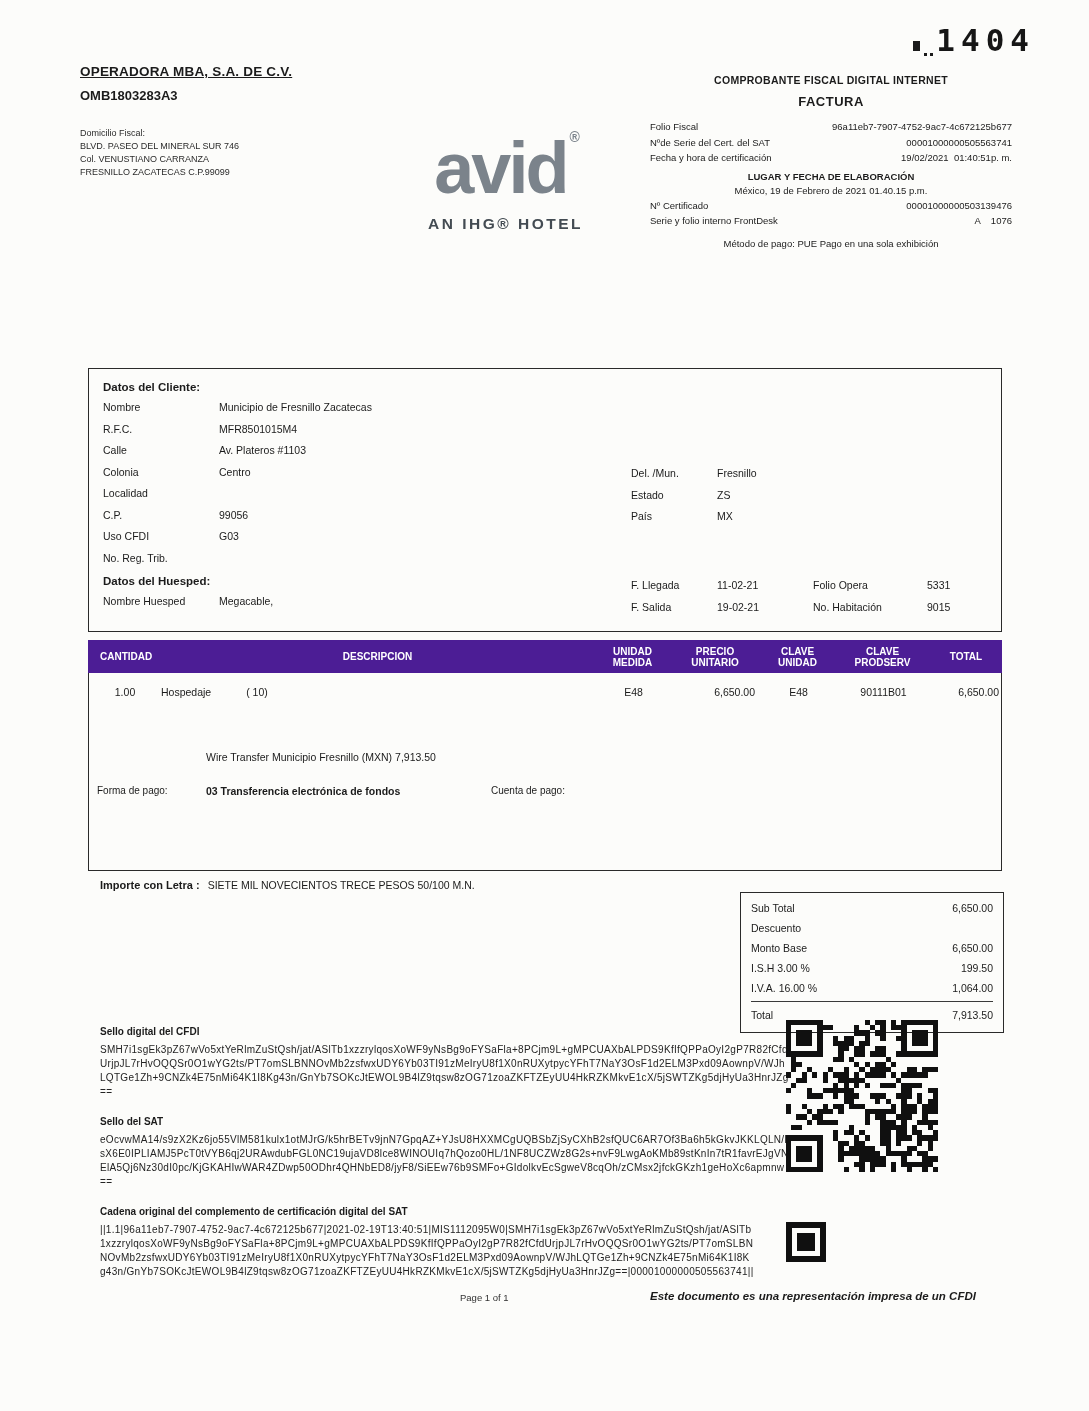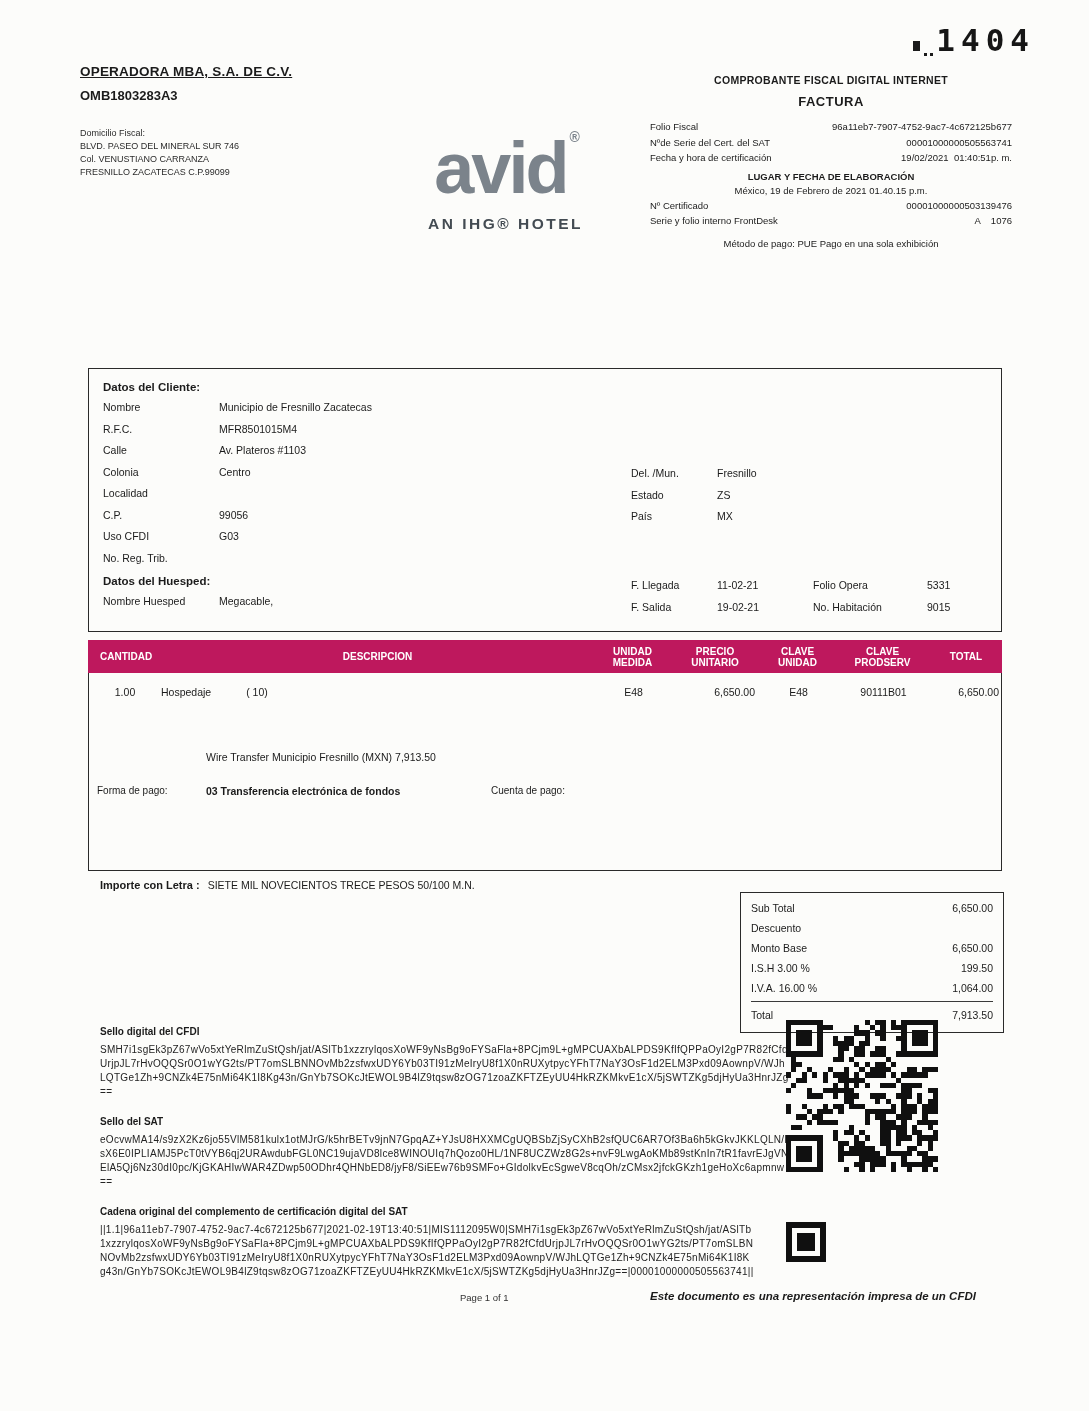--- a/index.html
+++ b/index.html
@@ -49,21 +49,21 @@
   .client-right { position:absolute; left:542px; top:94px; width:250px; font-size:10.5px; }
   .rrow { display:flex; line-height:21.5px; }
   .rrow .fl { width:86px; flex:none; }
   .stay { position:absolute; left:542px; top:193px; width:450px; font-size:10.5px;margin-top:12px; }
   .srow { display:flex; line-height:22px; }
   .srow .fl { width:86px; flex:none; }
   .srow .fv { width:96px; flex:none; }
   .srow .fl2 { width:114px; flex:none; }
 
   
-  .thead { left:88px; top:640px; width:914px; height:33px; background:#be185d; color:#fff; display:flex; align-items:center; font-size:10px; font-weight:bold; }
+  .thead { left:88px; top:640px; width:914px; height:33px; background:#4c1d95; color:#fff; display:flex; align-items:center; font-size:10px; font-weight:bold; }
   .thead .hc { text-align:center; line-height:11px; }
   .c1 { width:72px; flex:none; } .c2 { width:435px; flex:none; } .c3 { width:75px; flex:none; }
   .c4 { width:90px; flex:none; } .c5 { width:75px; flex:none; } .c6 { width:95px; flex:none; } .c7 { width:72px; flex:none; }
   .thead .c1 { padding-left:12px; text-align:left; }
   .tbody { left:88px; top:673px; width:914px; height:198px; border-left:1.5px solid #2a2a2a; border-right:1.5px solid #2a2a2a; border-bottom:1.5px solid #2a2a2a; }
   .item-row { display:flex; padding-top:13px; font-size:10.5px; }
   .item-row .c1 { text-align:center; }
   .item-row .c3, .item-row .c5, .item-row .c6 { text-align:center; }
   .item-row .c4 { text-align:right; padding-right:6px; }
   .item-row .c7 { text-align:right; padding-right:4px; }

